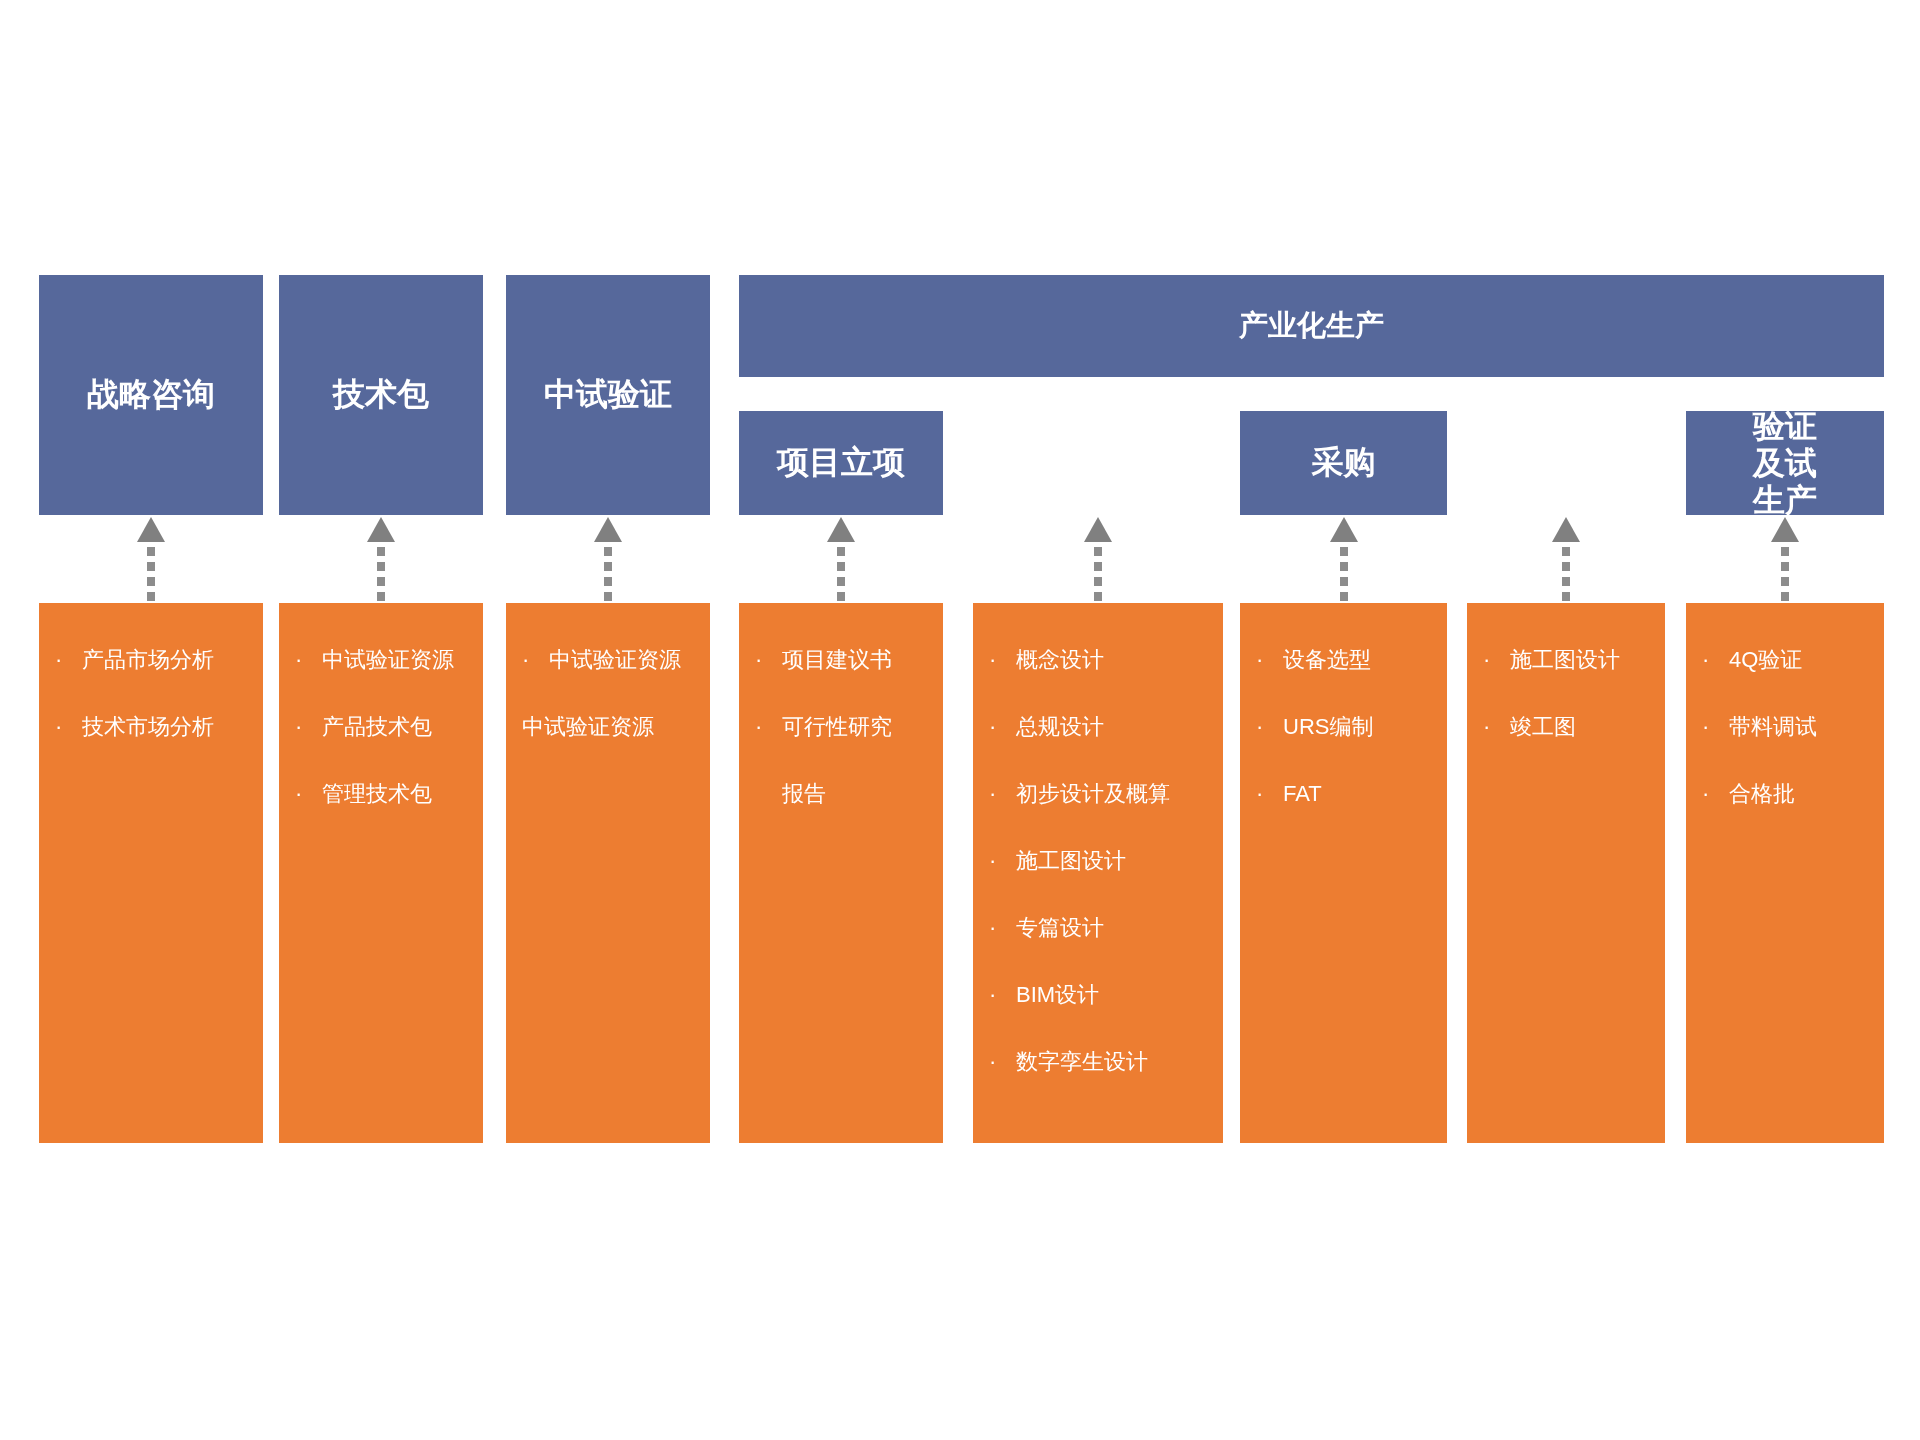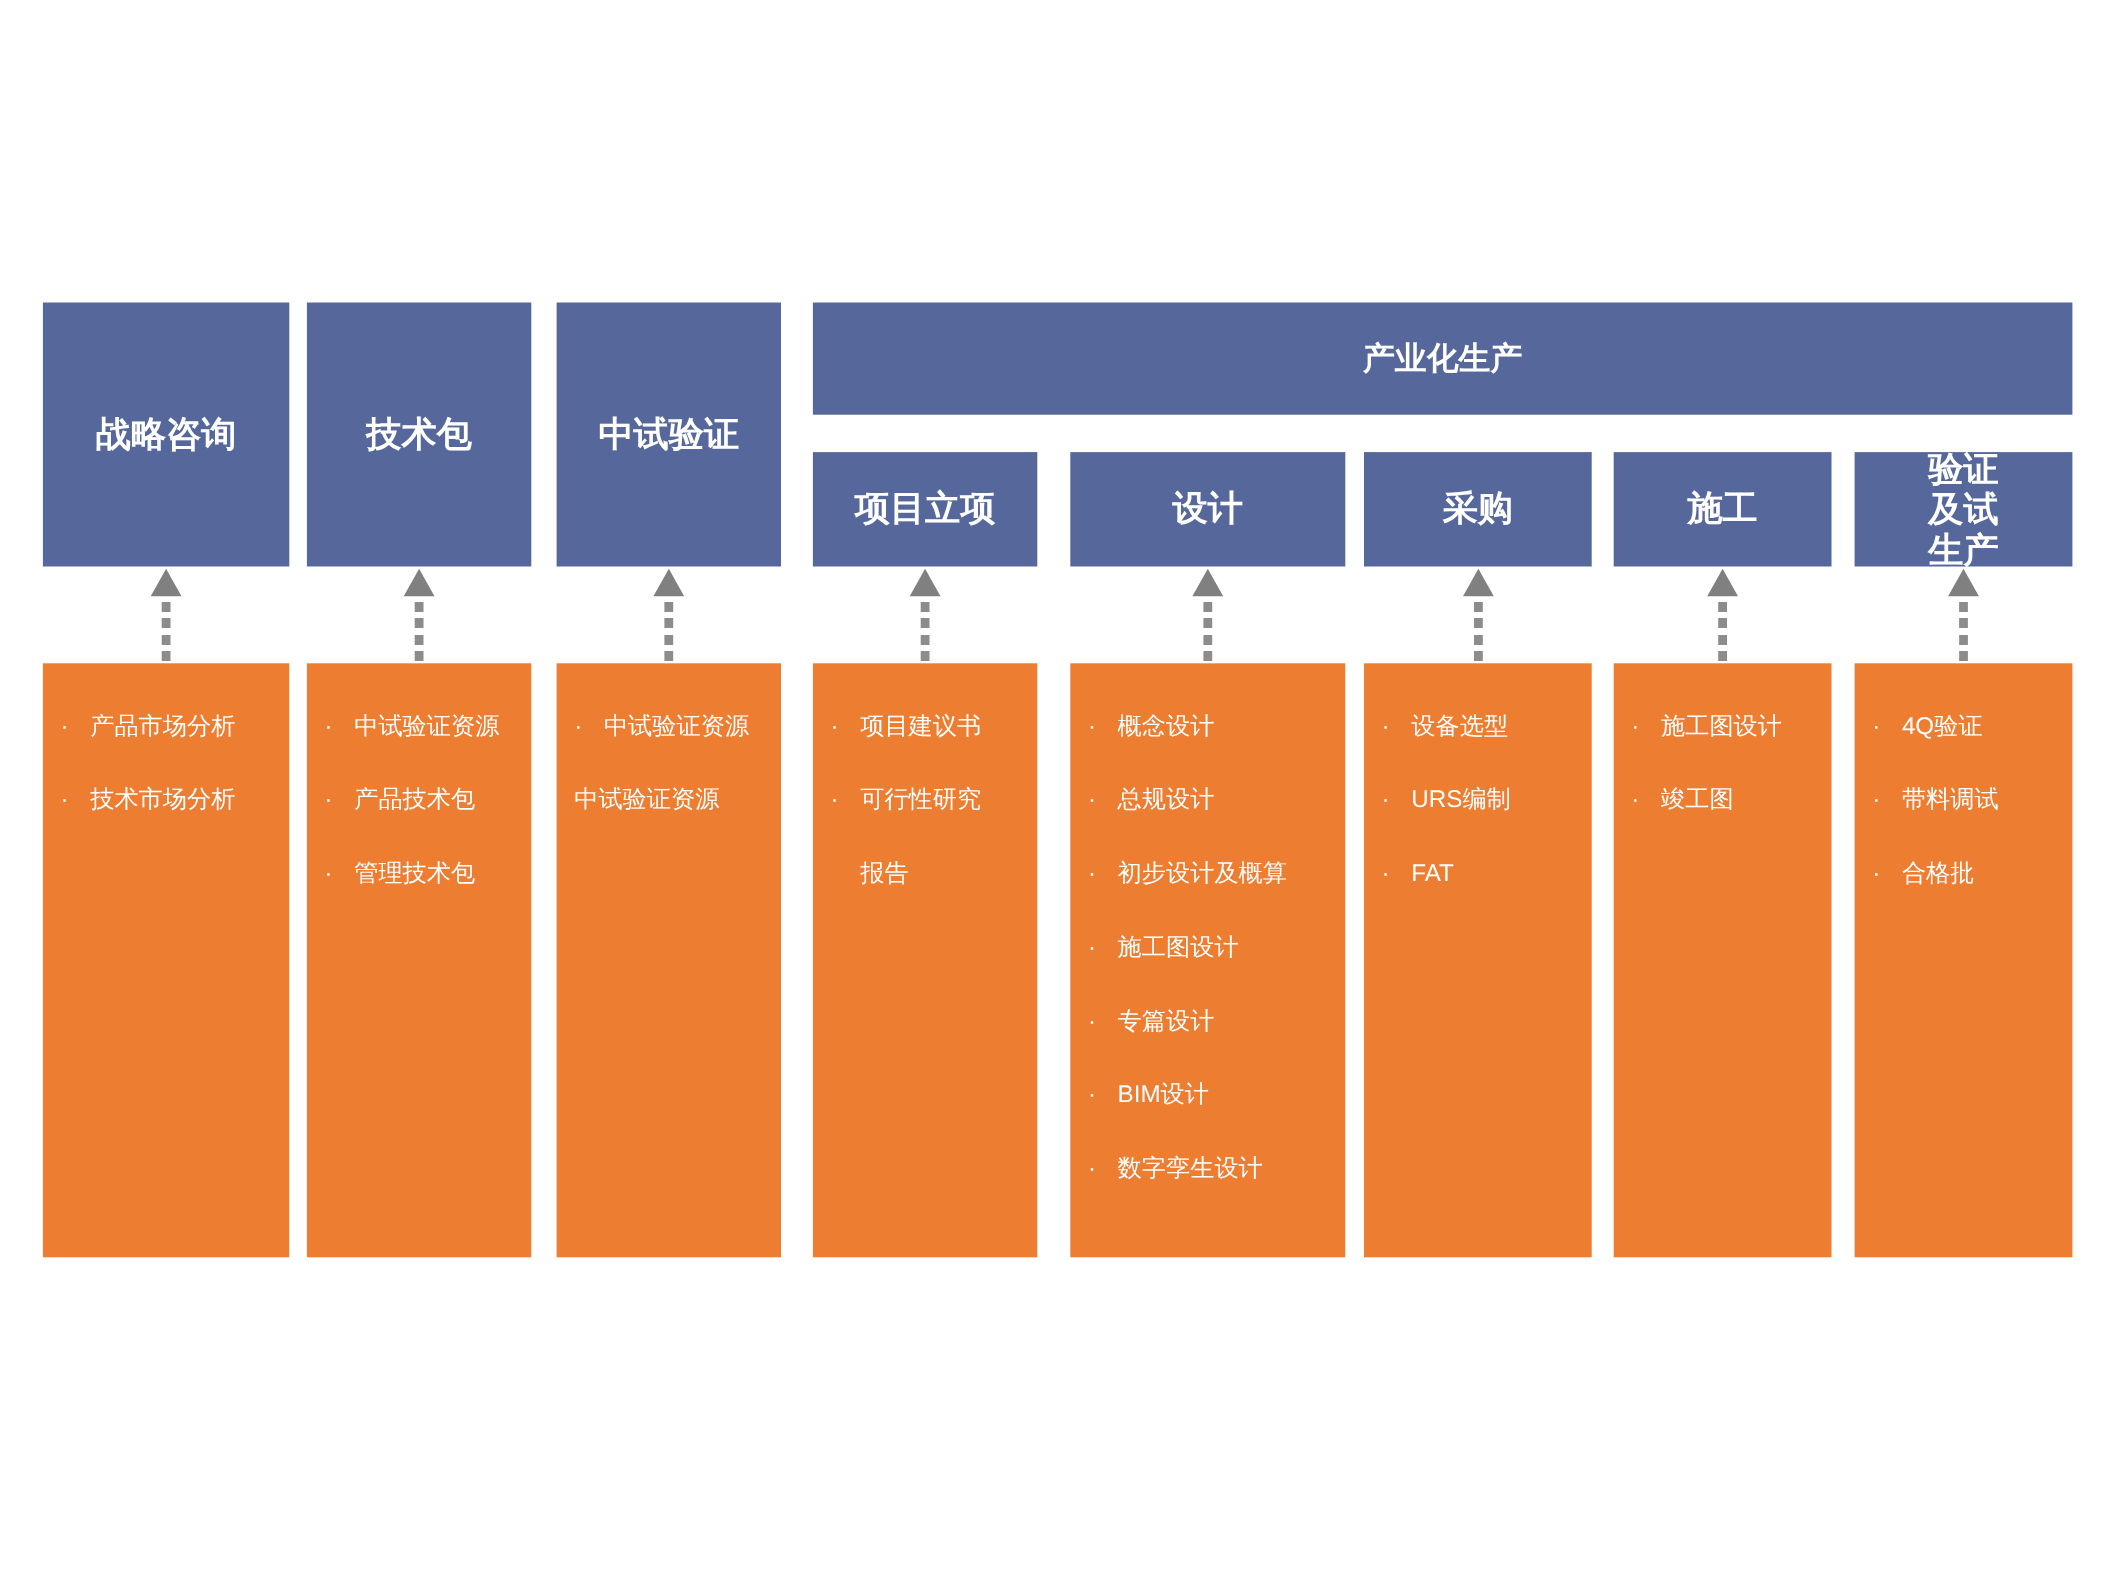--- a/index.html
+++ b/index.html
@@ -131,23 +131,20 @@
           <span>可行性研究</span>
         </div>
       <div class="item">
           <span class="b"></span>
           <span>报告</span>
         </div>
     </div>
   </div>
 
   <div class="col" style="left:973px;width:250px;">
-    <div class="head sub">
-      <span class="txt">设计</span>
-    </div>
     <div class="arrow">
       <div class="tri"></div>
       <div class="dash"></div>
     </div>
     <div class="body">
       <div class="item">
           <span class="b">·</span>
           <span>概念设计</span>
         </div>
       <div class="item">
@@ -195,23 +192,20 @@
           <span>URS编制</span>
         </div>
       <div class="item">
           <span class="b">·</span>
           <span>FAT</span>
         </div>
     </div>
   </div>
 
   <div class="col" style="left:1467px;width:198px;">
-    <div class="head sub">
-      <span class="txt">施工</span>
-    </div>
     <div class="arrow">
       <div class="tri"></div>
       <div class="dash"></div>
     </div>
     <div class="body">
       <div class="item">
           <span class="b">·</span>
           <span>施工图设计</span>
         </div>
       <div class="item">

